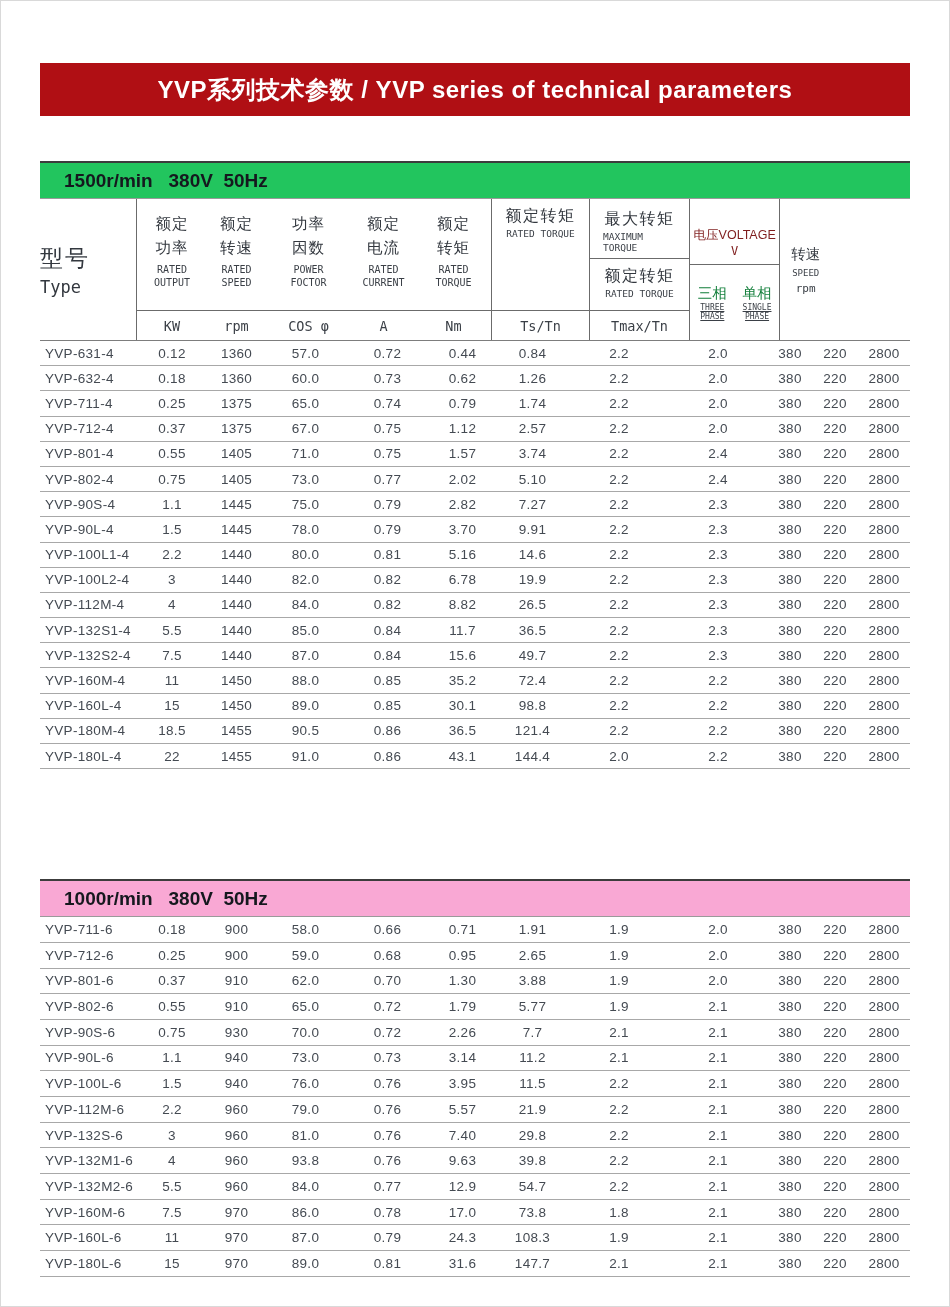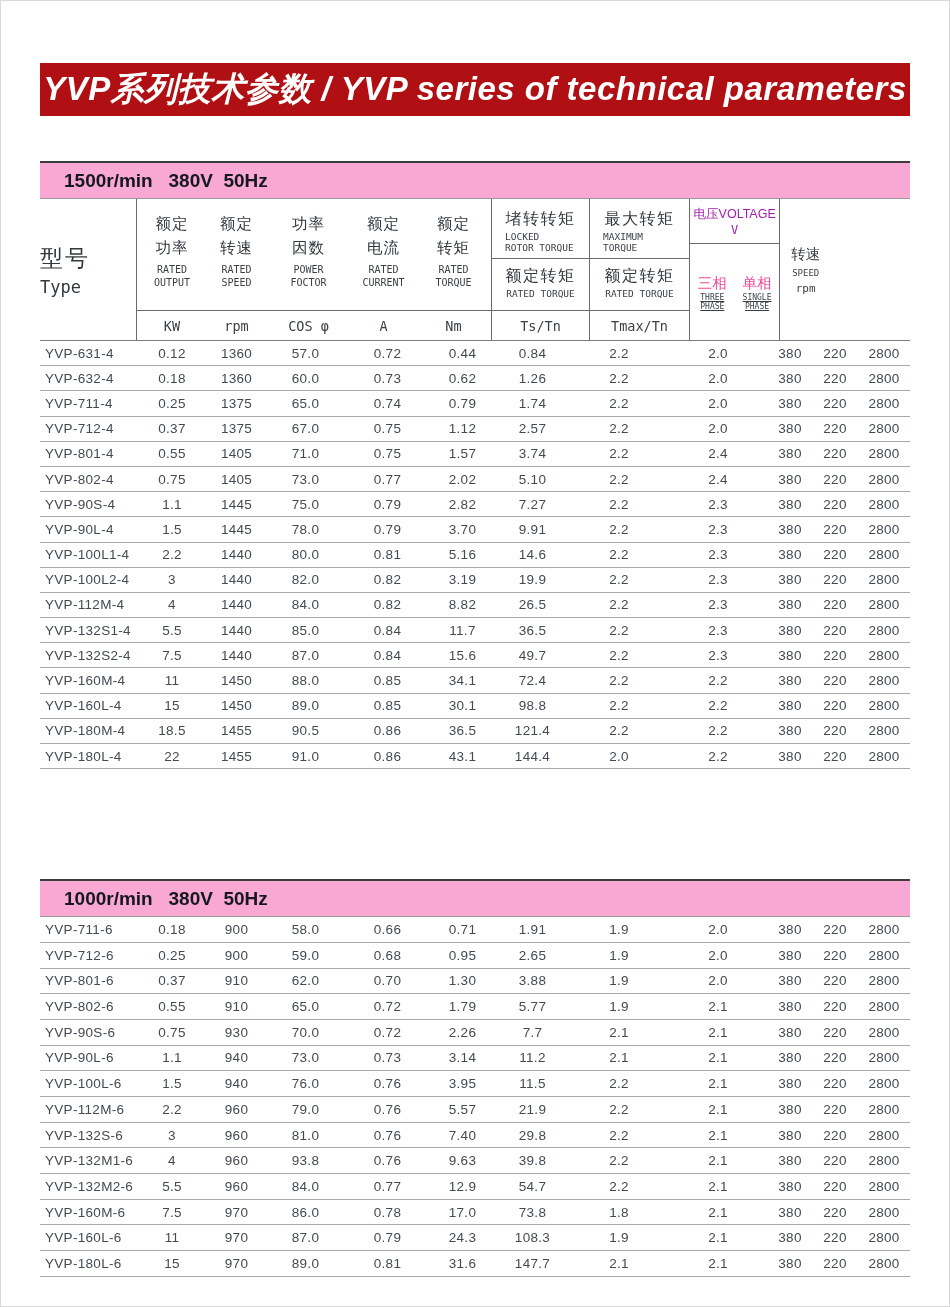--- a/index.html
+++ b/index.html
@@ -8,23 +8,22 @@
     width:950px; height:1307px; background:#fff;
     border:1px solid #d9d9d9; padding:0 39px; overflow:hidden;
     font-family:"Liberation Sans", sans-serif;
   }
   
   .banner{
     margin-top:62px; height:53px;
     display:flex; align-items:center; justify-content:center;
   }
   .banner span{
-    color:#ffffff; font-weight:bold; font-size:33px; letter-spacing:.5px;
+    color:#ffffff; font-weight:bold; font-size:24px; letter-spacing:.5px;
     white-space:pre;
-    font-style:italic;
   }
   
   .band{
     height:38px; background:#efefef;
     border-top:2px solid #3c3c3c; border-bottom:1px solid #9a9a9a;
     display:flex; align-items:center; padding-left:24px;
   }
   .band span{ font-weight:bold; font-size:19px; color:#15181e; white-space:pre; }
   .band-1{ margin-top:45px; }
   .band-2{ margin-top:110px; }
@@ -63,25 +62,25 @@
   
   .hblower{ width:142px; display:flex; flex-direction:column; border-left:1px solid #6b6b6b; }
   .btitle{ height:45px; border-bottom:1px solid #6b6b6b;
            display:flex; flex-direction:column; align-items:center; justify-content:center; }
   .btitle .tzh{ font-size:15px; letter-spacing:2px; }
   .btitle .ten{ align-self:center; padding-left:0; font-size:8.5px; line-height:9.5px; align-items:center; }
   .bbody{ flex:1; display:flex; }
   .bleft{ width:90px; display:flex; flex-direction:column; }
   .bvolt{ height:45px; border-bottom:1px solid #6b6b6b;
           display:flex; flex-direction:column; align-items:center; justify-content:center;
-          font-size:12.5px; color:#a21caf; }
+          font-size:12.5px; color:#7f1d1d;margin-top:21px; }
   .bvolt .u{ font-size:12px; font-family:"DejaVu Sans Mono", monospace; }
   .bphases{ flex:1; display:flex; }
   .bphase{ flex:1; display:flex; flex-direction:column; align-items:center; justify-content:center; }
-  .bphase .pzh{ font-size:14.5px; color:#ec4899; }
+  .bphase .pzh{ font-size:14.5px; color:#15803d; }
   .bphase .pen{ font-size:8px; line-height:9px; font-family:"DejaVu Sans Mono", monospace; color:#3a3f46;text-decoration:underline; }
   .bspeed{ width:52px; border-left:1px solid #6b6b6b;
            display:flex; flex-direction:column; align-items:center; justify-content:center; gap:4px; }
   .bspeed .szh{ font-size:14.5px; color:#33383f; }
   .bspeed .sen{ font-size:9px; font-family:"DejaVu Sans Mono", monospace; color:#3a3f46; }
   .bspeed .sunit{ font-size:11px; font-family:"DejaVu Sans Mono", monospace; color:#3a3f46; }
   
   .trow{ display:flex; height:25.2px; border-bottom:1px solid #a8a8a8; align-items:center; }
   .rows-2 .trow{ height:25.7px; }
   .cell{ display:flex; align-items:center; justify-content:center;
@@ -90,21 +89,21 @@
 </style>
 </head>
 <body>
 
 <div class="page">
 
   <div class="banner" style="background: rgb(176, 15, 20);">
     <span>YVP系列技术参数 / YVP series of technical parameters</span>
   </div>
 
-  <div class="band band-1" style="background: #f9a8d4;">
+  <div class="band band-1" style="background: #22c55e;">
     <span>1500r/min   380V  50Hz</span>
   </div>
 
   <div class="thead">
     <div class="h-type c0">
       <span class="zh">型号</span>
       <span class="en">Type</span>
     </div>
 
     <div class="hcol c1">
@@ -162,27 +161,20 @@
           <span>转矩</span>
         </div>
       <div class="hen">
           <span>RATED</span>
           <span>TORQUE</span>
         </div>
       <div class="hunit">Nm</div>
     </div>
 
     <div class="htorque c7">
-      <div class="tcell">
-        <div class="tzh">堵转转矩</div>
-        <div class="ten">
-            <span>LOCKED</span>
-            <span>ROTOR TORQUE</span>
-          </div>
-      </div>
       <div class="tcell bot">
         <div class="tzh">额定转矩</div>
         <div class="ten">
             <span>RATED TORQUE</span>
           </div>
       </div>
       <div class="hunit">Ts/Tn</div>
     </div>
 
     <div class="htorque c8">
@@ -357,21 +349,21 @@
         <div class="cell c9">380</div>
         <div class="cell c10">220</div>
         <div class="cell c11">2800</div>
       </div>
       <div class="trow">
         <div class="cell c0">YVP-100L2-4</div>
         <div class="cell c1">3</div>
         <div class="cell c2">1440</div>
         <div class="cell c3">82.0</div>
         <div class="cell c4">0.82</div>
-        <div class="cell c5">3.19</div>
+        <div class="cell c5">6.78</div>
         <div class="cell c6">19.9</div>
         <div class="cell c7">2.2</div>
         <div class="cell c8">2.3</div>
         <div class="cell c9">380</div>
         <div class="cell c10">220</div>
         <div class="cell c11">2800</div>
       </div>
       <div class="trow">
         <div class="cell c0">YVP-112M-4</div>
         <div class="cell c1">4</div>
@@ -413,21 +405,21 @@
         <div class="cell c9">380</div>
         <div class="cell c10">220</div>
         <div class="cell c11">2800</div>
       </div>
       <div class="trow">
         <div class="cell c0">YVP-160M-4</div>
         <div class="cell c1">11</div>
         <div class="cell c2">1450</div>
         <div class="cell c3">88.0</div>
         <div class="cell c4">0.85</div>
-        <div class="cell c5">34.1</div>
+        <div class="cell c5">35.2</div>
         <div class="cell c6">72.4</div>
         <div class="cell c7">2.2</div>
         <div class="cell c8">2.2</div>
         <div class="cell c9">380</div>
         <div class="cell c10">220</div>
         <div class="cell c11">2800</div>
       </div>
       <div class="trow">
         <div class="cell c0">YVP-160L-4</div>
         <div class="cell c1">15</div>

